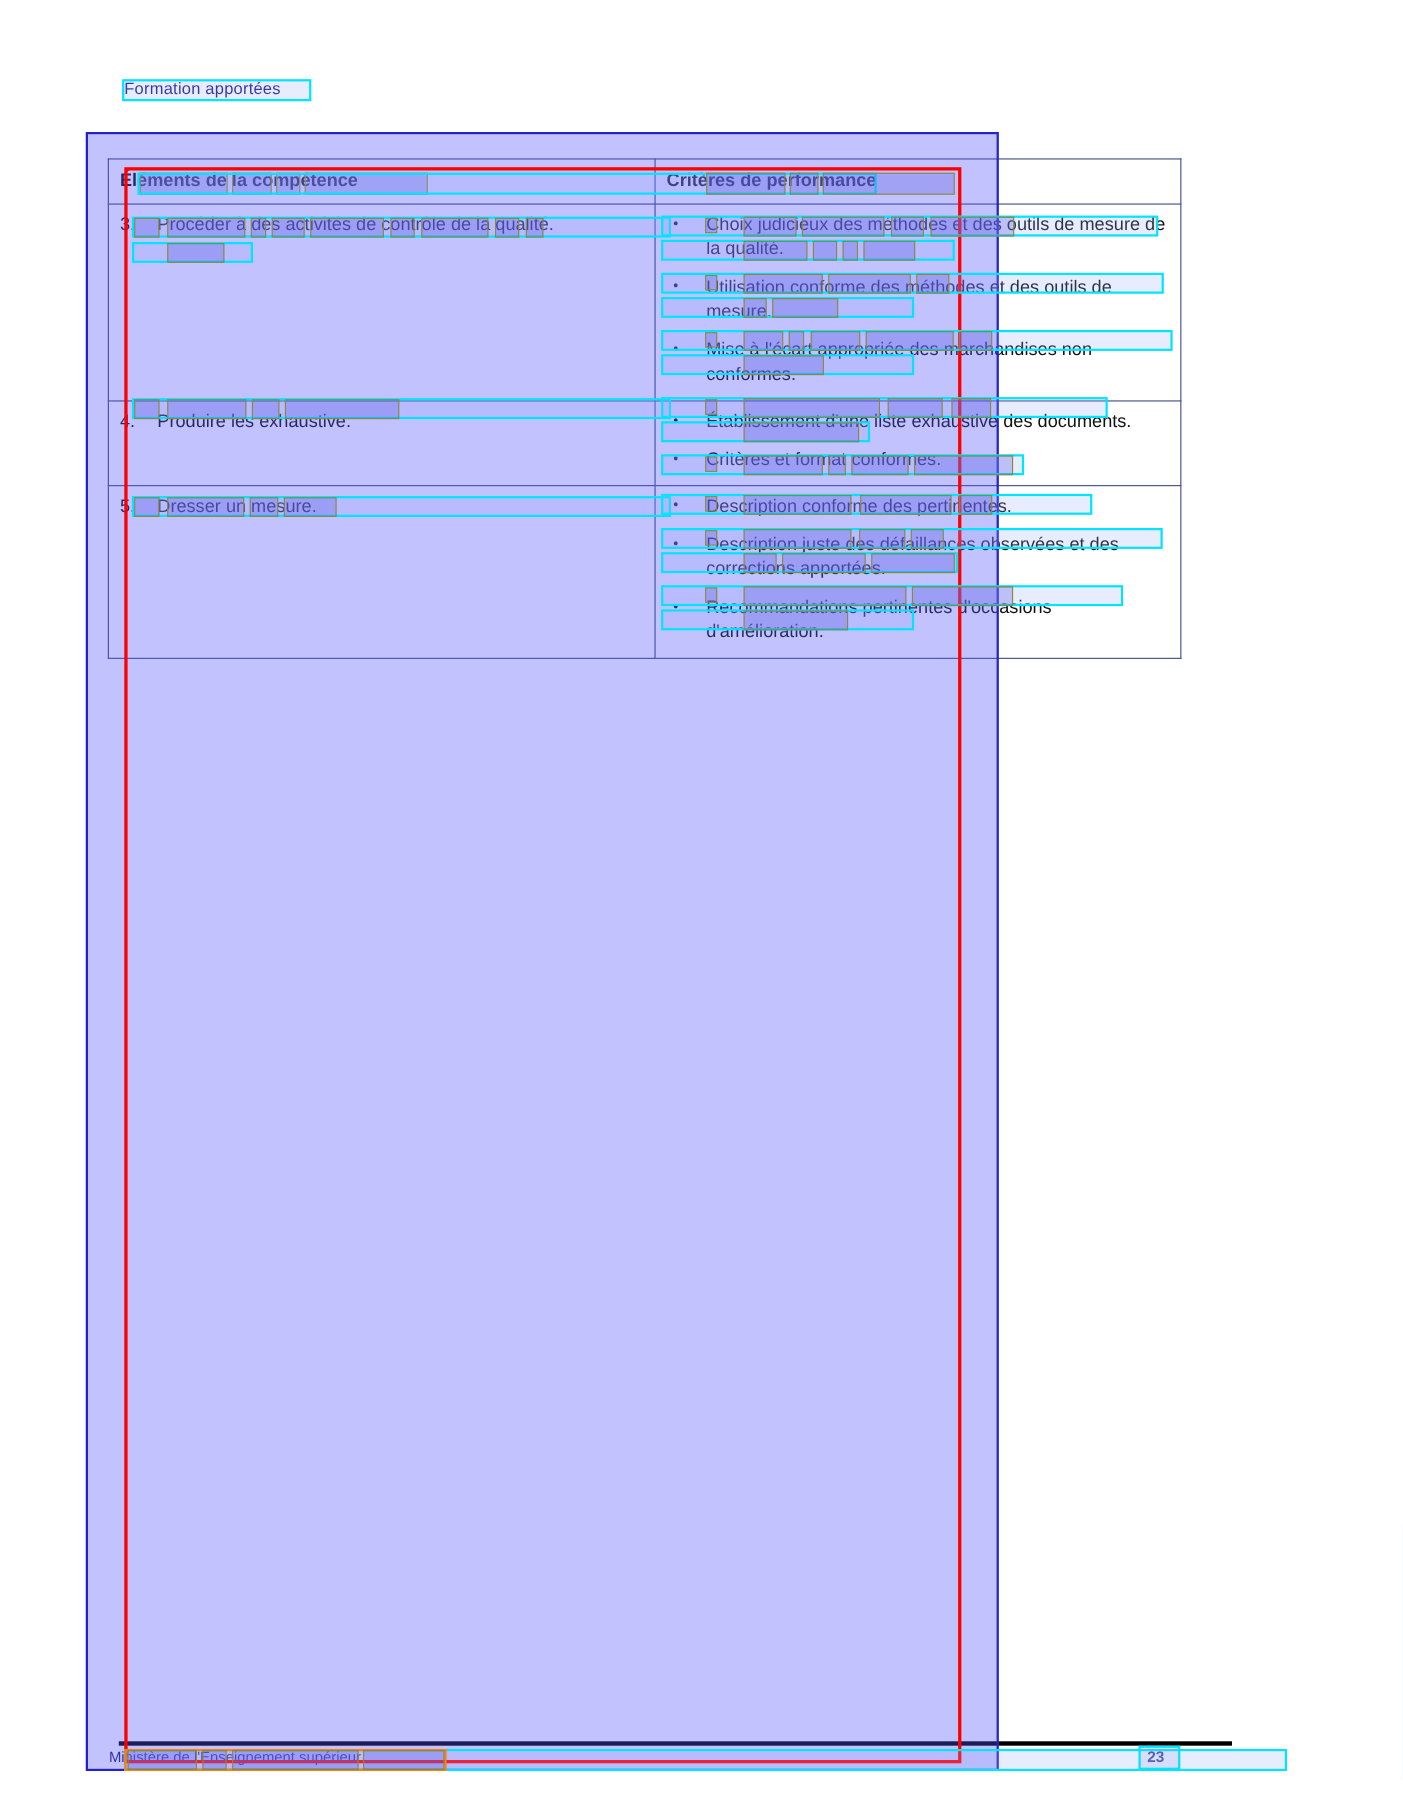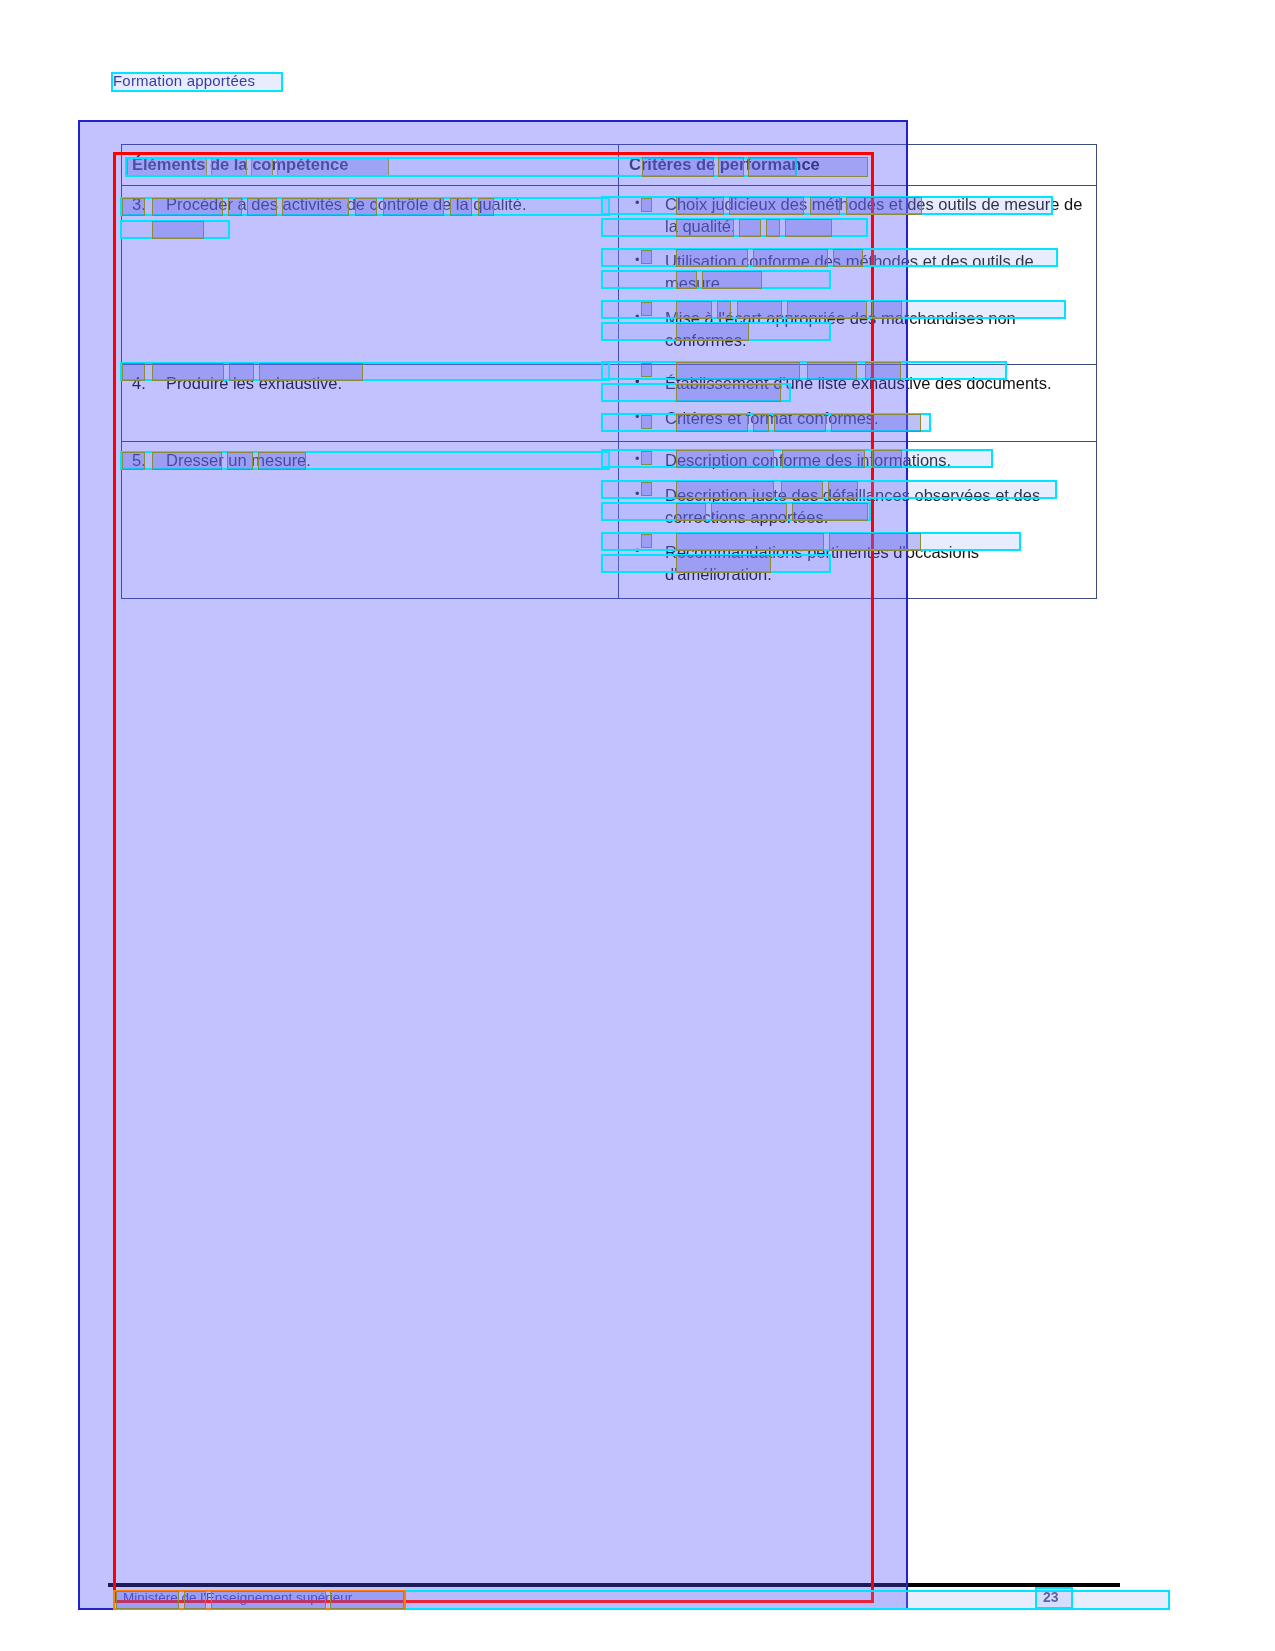--- a/index.html
+++ b/index.html
@@ -30,21 +30,21 @@
     top: 72px;
     font-size: 15px;
     color: #1a1a8c;
     white-space: nowrap;
     letter-spacing: 0.2px;
   }
 
   
   #comp-table {
     position: absolute;
-    left: 121px;
+    left: 98px;
     top: 144px;
     width: 975px;
     border-collapse: collapse;
     table-layout: fixed;
     padding-left: 28px;
   }
   #comp-table td, #comp-table th {
     border: 1px solid #3b4a80;
     vertical-align: top;
     padding: 8px 10px 10px 10px;
@@ -95,21 +95,21 @@
   .footer-rule {
     position: absolute;
     left: 108px;
     top: 1583px;
     width: 1012px;
     height: 4px;
     background: #000000;
   }
   .footer-left {
     position: absolute;
-    left: 123px;
+    left: 99px;
     top: 1590px;
     font-size: 13.5px;
     color: #1a1a8c;
     white-space: nowrap;
   }
   .footer-page {
     position: absolute;
     left: 1043px;
     top: 1589px;
     font-size: 14px;
@@ -226,21 +226,21 @@
         <td>
           <div class="elem-row">
             <span class="elem-num">5.</span>
             <span class="elem-text">Dresser un mesure.</span>
           </div>
         </td>
         <td>
           <ul class="crit">
             <li>
               <span class="bullet">•</span>
-              <span>Description conforme des informations.</span>
+              <span>Description conforme des pertinentes.</span>
             </li>
             <li>
               <span class="bullet">•</span>
               <span>Description juste des défaillances observées et des corrections apportées.</span>
             </li>
             <li>
               <span class="bullet">•</span>
               <span>Recommandations pertinentes d'occasions d'amélioration.</span>
             </li>
           </ul>

